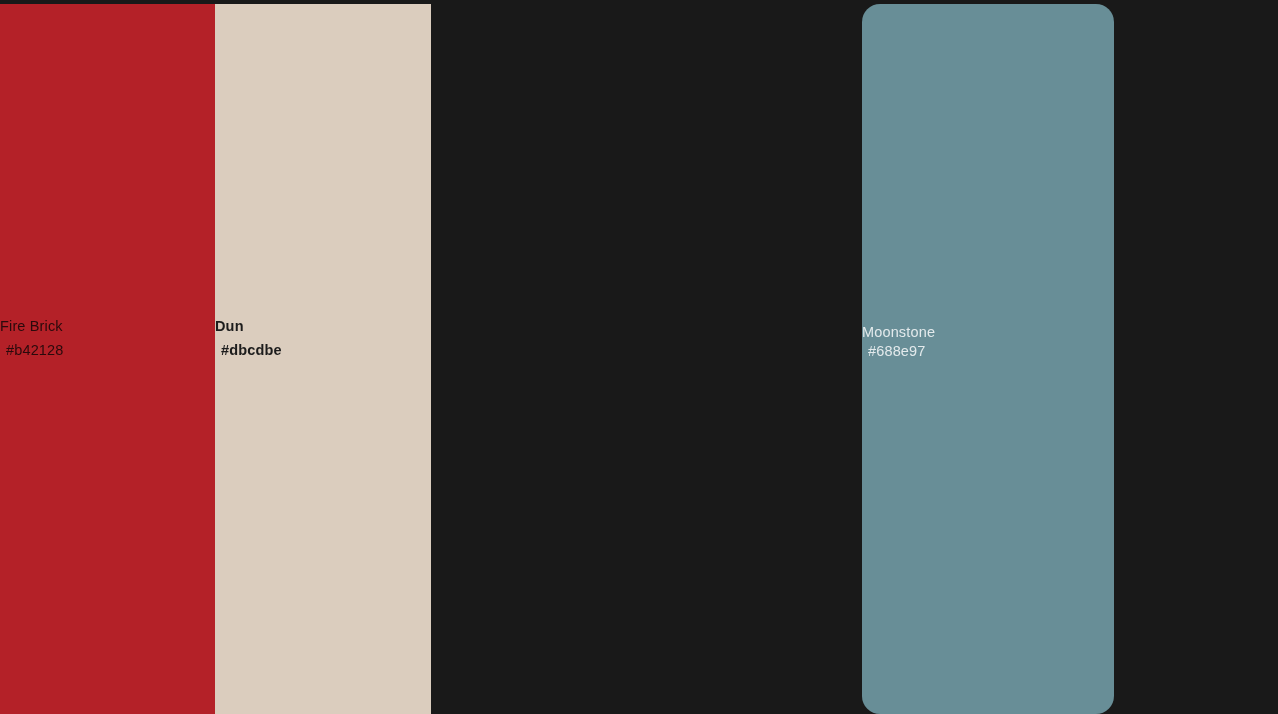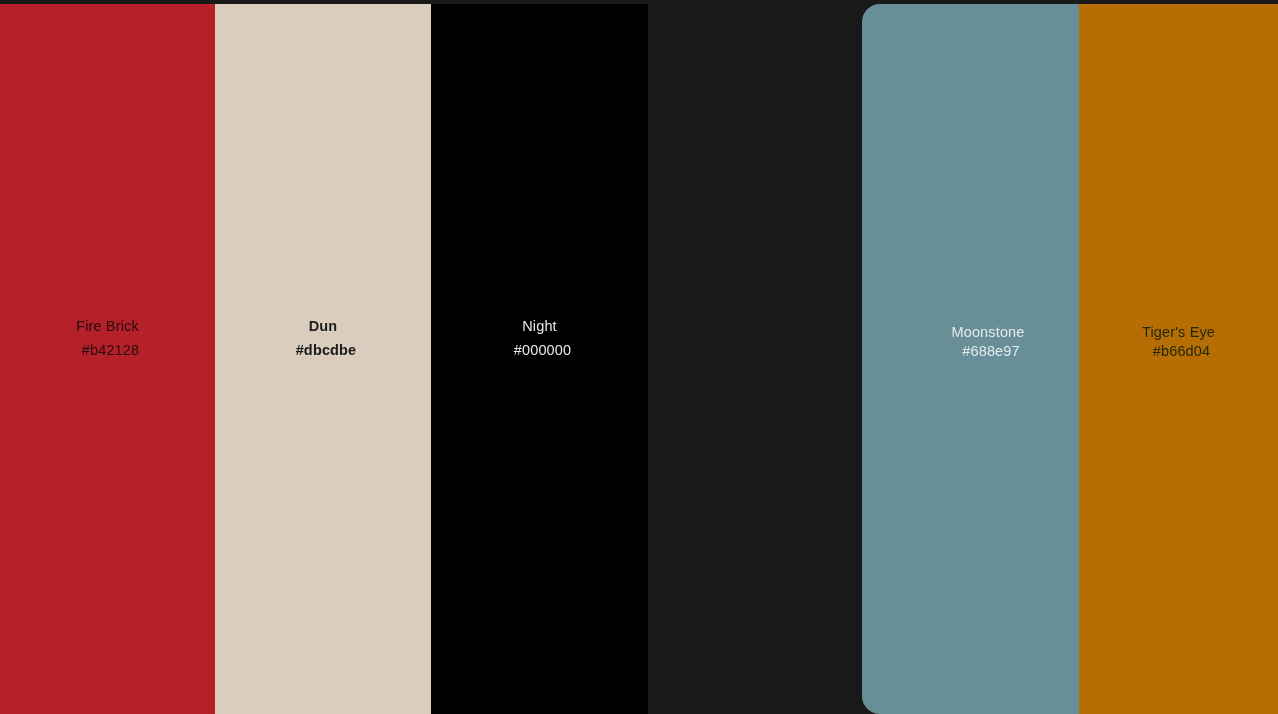--- a/index.html
+++ b/index.html
@@ -23,21 +23,21 @@
   .swatch {
     position: absolute;
     top: 4px;
     bottom: 0;
     display: block;
   }
   .swatch-labels {
     position: absolute;
     left: 0;
     right: 0;
-    text-align: center;
+    text-align: left;
     line-height: 1.0;
     -webkit-font-smoothing: antialiased;
   }
   .swatch-name {
     display: block;
     font-size: 14.5px;
     letter-spacing: 0.15px;
     white-space: nowrap;
   }
   .swatch-hex {
@@ -60,31 +60,19 @@
         <span class="swatch-name">Fire Brick</span>
         <span class="swatch-hex">#b42128</span>
       </div>
     </div>
     <div class="swatch" style="left: 215px; width: 216px; top: 4px; background: rgb(219, 205, 190);">
       <div class="swatch-labels rhythm-wide" style="top: 315px; color: rgb(28, 28, 28); font-weight: bold;">
         <span class="swatch-name">Dun</span>
         <span class="swatch-hex">#dbcdbe</span>
       </div>
     </div>
-    <div class="swatch" style="left: 431px; width: 217px; top: 4px; background: rgb(0, 0, 0);">
-      <div class="swatch-labels rhythm-wide" style="top: 315px; color: rgb(232, 232, 232);">
-        <span class="swatch-name">Night</span>
-        <span class="swatch-hex">#000000</span>
-      </div>
-    </div>
     <div class="swatch" style="left: 862px; width: 252px; top: 4px; background: rgb(104, 142, 151); border-radius: 18px;">
       <div class="swatch-labels rhythm-tight" style="top: 321px; color: rgb(227, 234, 236);">
         <span class="swatch-name">Moonstone</span>
         <span class="swatch-hex">#688e97</span>
       </div>
     </div>
-    <div class="swatch" style="left: 1079px; width: 199px; top: 4px; background: rgb(182, 109, 4);">
-      <div class="swatch-labels rhythm-tight" style="top: 321px; color: rgb(29, 42, 6);">
-        <span class="swatch-name">Tiger's Eye</span>
-        <span class="swatch-hex">#b66d04</span>
-      </div>
-    </div>
   </div>
 
 </body></html>

